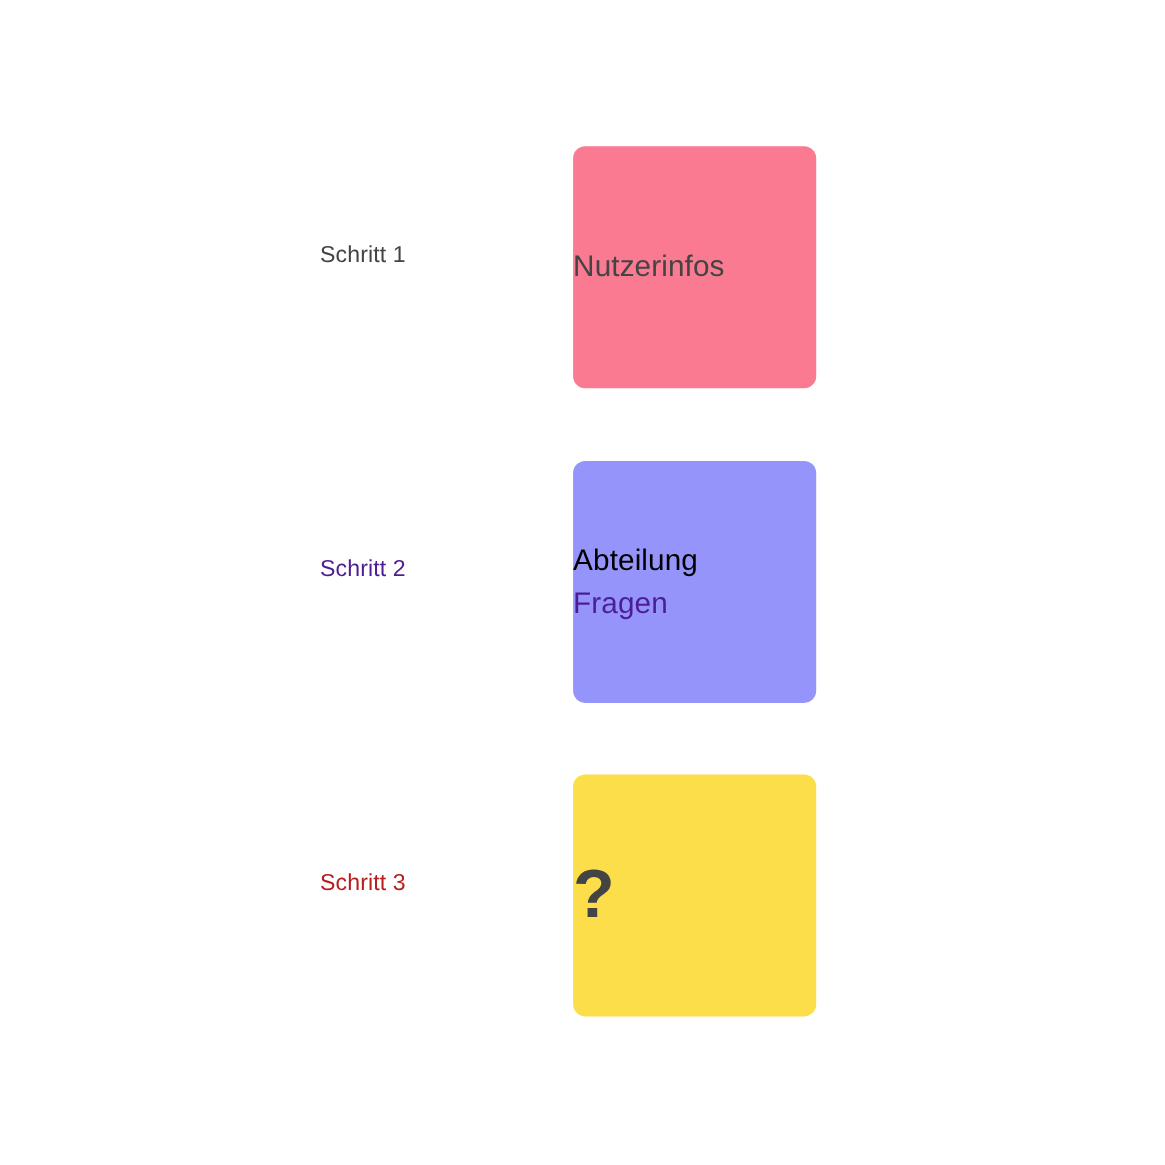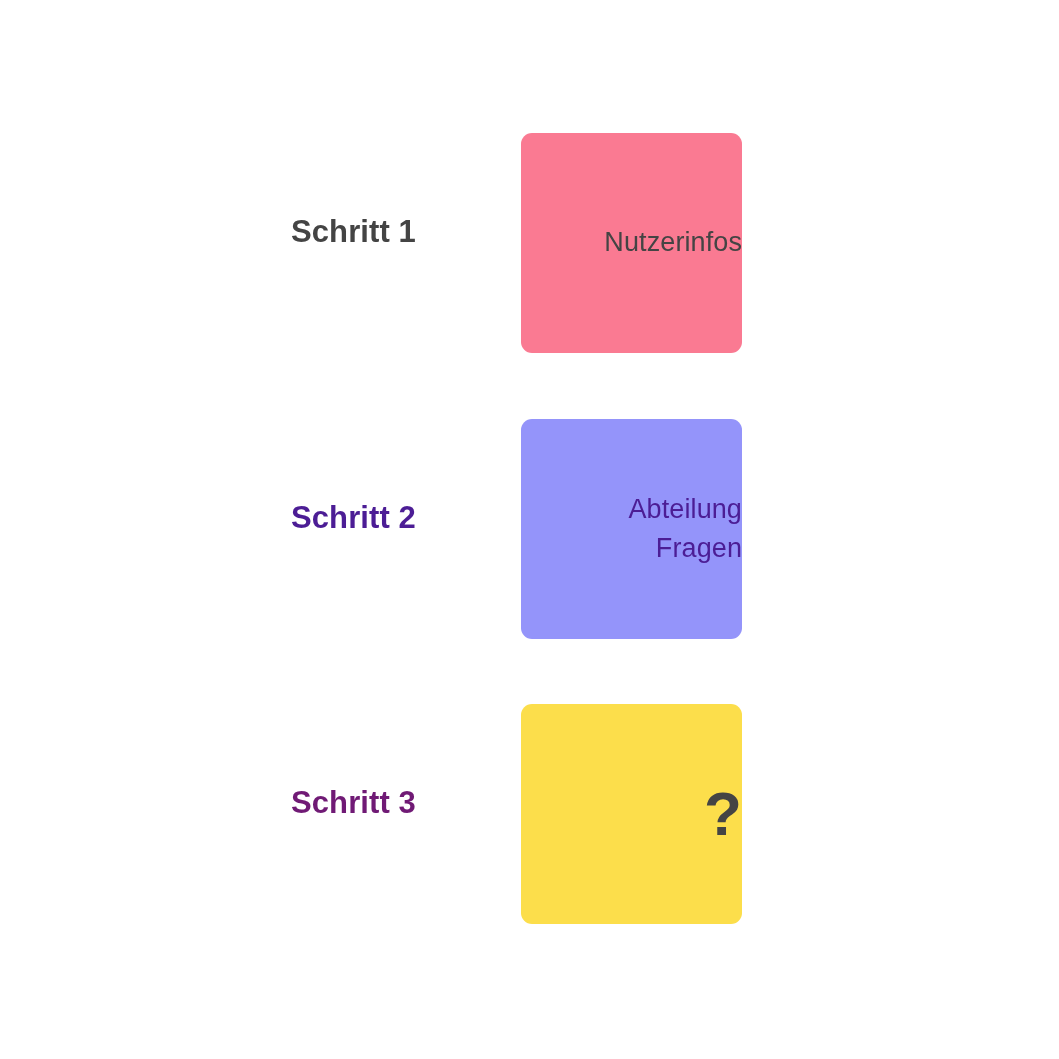--- a/index.html
+++ b/index.html
@@ -31,40 +31,40 @@
     height: 220px;
   }
 
   .step-label {
     position: absolute;
     left: 291px;
     top: 0;
     height: 220px;
     display: flex;
     align-items: center;
-    font-size: 31px;
-    font-weight: bold;
+    font-size: 21px;
+    font-weight: normal;
     color: #444444;
     letter-spacing: 0.1px;
     white-space: nowrap;
     
     transform: translateY(-11px);
     text-align: right;
   }
 
   .step-card {
     position: absolute;
     left: 521px;
     top: 0;
     width: 221px;
     height: 220px;
     border-radius: 11px;
     display: flex;
     flex-direction: column;
-    align-items: flex-end;
+    align-items: flex-start;
     justify-content: center;
     box-sizing: border-box;
   }
 
   .card-text {
     font-size: 27px;
     font-weight: normal;
     color: #444444;
     text-align: center;
     line-height: 1.45;
@@ -91,25 +91,25 @@
   <div class="step-row" id="row-1">
     <div class="step-label" style="color: rgb(68, 68, 68);">Schritt 1</div>
     <div class="step-card" id="card-1" style="background: rgb(250, 122, 146);">
       <div class="card-text" style="color: rgb(68, 68, 68);">Nutzerinfos</div>
     </div>
   </div>
 
   <div class="step-row" id="row-2">
     <div class="step-label" style="color: #4c1d95;">Schritt 2</div>
     <div class="step-card" id="card-2" style="background: rgb(148, 148, 250);">
-      <div class="card-text" style="color: #4c1d95;">Abteilung</div>
+      <div class="card-text" style="color: #000000;">Abteilung</div>
       <div class="card-text" style="color: #4c1d95;">Fragen</div>
     </div>
   </div>
 
   <div class="step-row" id="row-3">
-    <div class="step-label" style="color: #701a75;">Schritt 3</div>
+    <div class="step-label" style="color: #b91c1c;">Schritt 3</div>
     <div class="step-card" id="card-3" style="background: rgb(252, 222, 75);">
       <div class="card-text glyph" style="color: rgb(68, 68, 68);">?</div>
     </div>
   </div>
 
 </div>
 
 </body></html>

